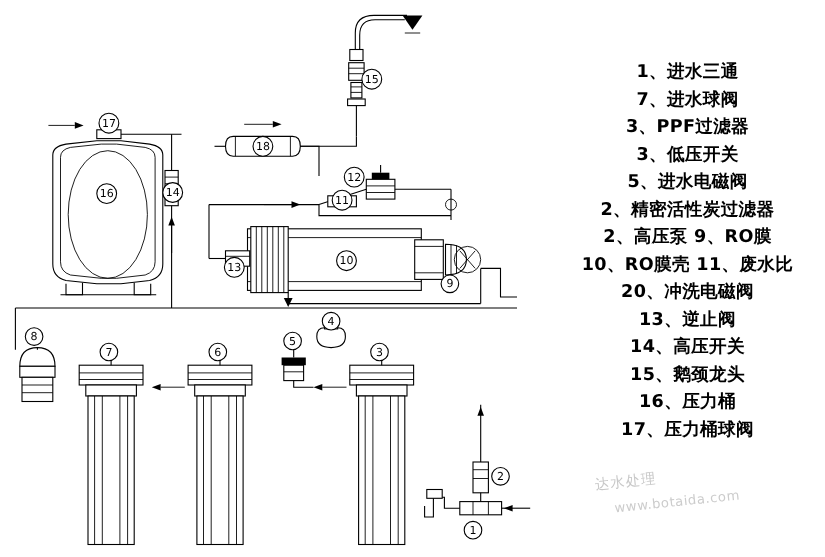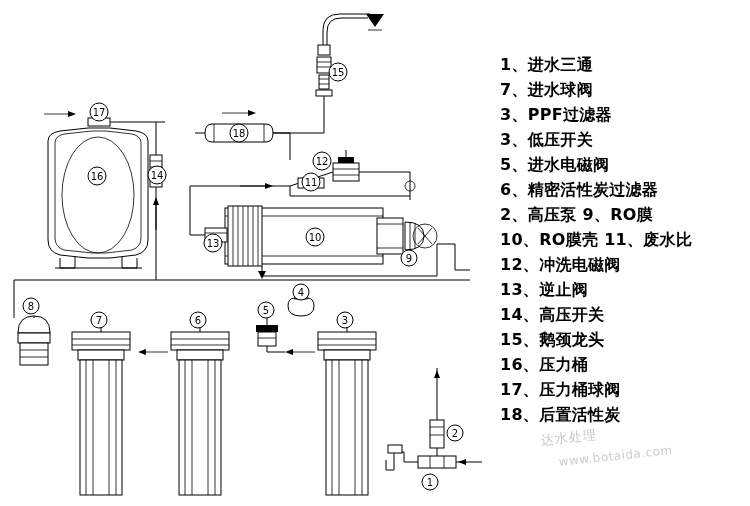--- a/index.html
+++ b/index.html
@@ -31,20 +31,21 @@
     width: 250px;
   }
   .legend-row {
     font-family: "DejaVu Sans", sans-serif;
     font-size: 16px;
     font-weight: bold;
     color: #000000;
     line-height: 25px;
     white-space: nowrap;
     letter-spacing: 0.3px;
+    text-align: center;
   }
   .watermark {
     position: absolute;
     left: 540px;
     top: 432px;
     font-family: "DejaVu Sans", sans-serif;
     font-size: 13px;
     color: #c8c8c8;
     letter-spacing: 1px;
     transform: rotate(-6deg);
@@ -350,28 +351,27 @@
         </g>
       </g>
   </svg>
 
   <div class="legend">
     <div class="legend-row">1、进水三通</div>
     <div class="legend-row">7、进水球阀</div>
     <div class="legend-row">3、PPF过滤器</div>
     <div class="legend-row">3、低压开关</div>
     <div class="legend-row">5、进水电磁阀</div>
-    <div class="legend-row">6、精密活性炭过滤器</div>
+    <div class="legend-row">2、精密活性炭过滤器</div>
     <div class="legend-row">2、高压泵        9、RO膜</div>
     <div class="legend-row">10、RO膜壳      11、废水比</div>
-    <div class="legend-row">12、冲洗电磁阀</div>
+    <div class="legend-row">20、冲洗电磁阀</div>
     <div class="legend-row">13、逆止阀</div>
     <div class="legend-row">14、高压开关</div>
     <div class="legend-row">15、鹅颈龙头</div>
     <div class="legend-row">16、压力桶</div>
     <div class="legend-row">17、压力桶球阀</div>
-    <div class="legend-row">18、后置活性炭</div>
   </div>
 
   <div class="watermark">达水处理</div>
   <div class="watermark2">www.botaida.com</div>
 
 </div>
 
 </body></html>

